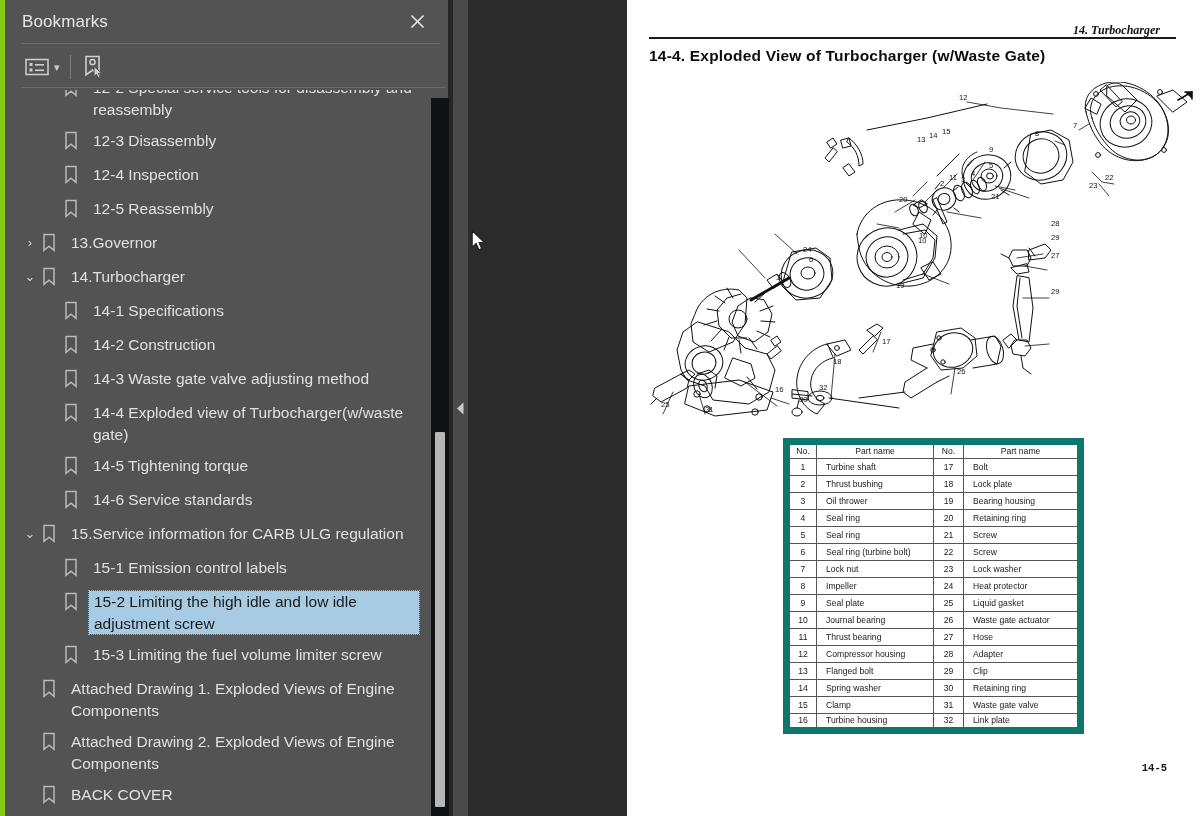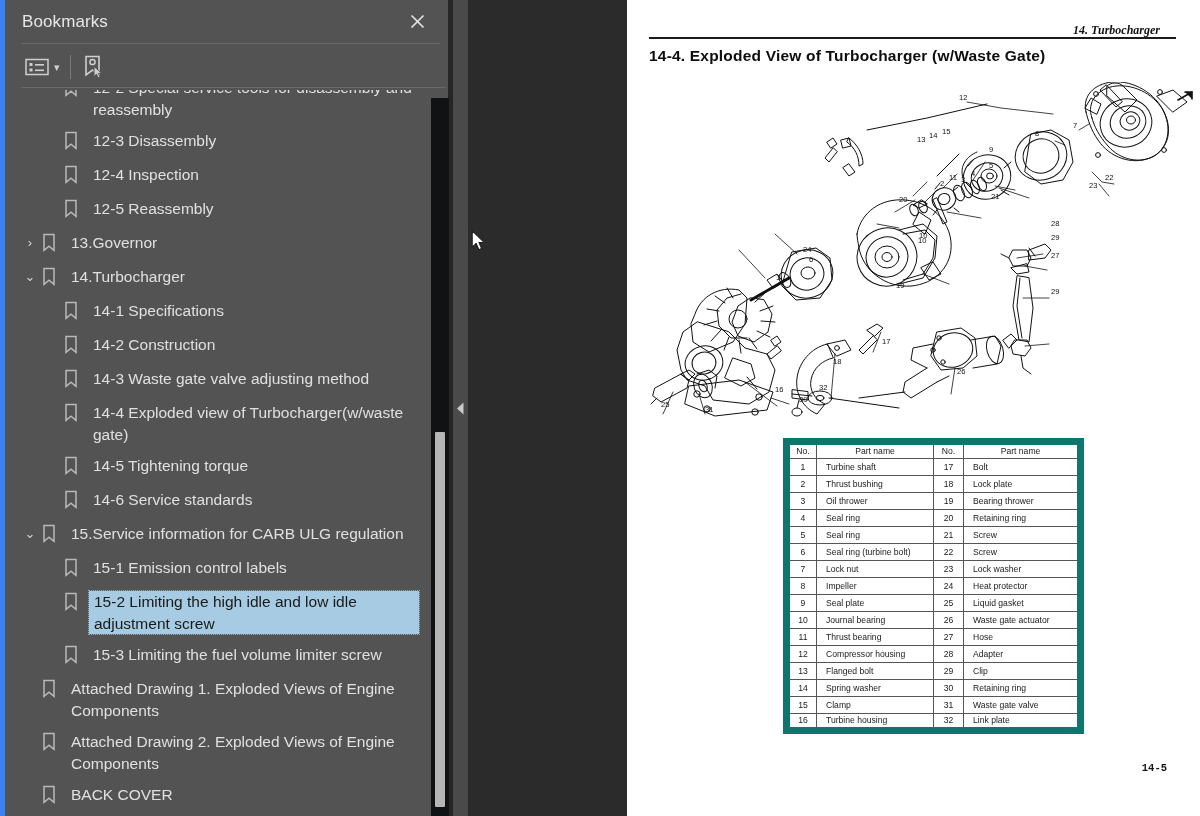--- a/index.html
+++ b/index.html
@@ -8,21 +8,21 @@
     background: #262626;
     font-family: "Liberation Sans", sans-serif;
     overflow: hidden;
   }
   #app { position: relative; width: 1200px; height: 816px; }
 
   
   #bookmarks-panel {
     position: absolute; left: 0; top: 0; width: 448px; height: 816px;
     background: #535353;
-    border-left: 5px solid #3b82f6;
+    border-left: 5px solid #84cc16;
   }
   #bm-header {
     position: relative; height: 44px;
     display: flex; align-items: center;
   }
   #bm-title {
     margin-left: 17px; color: #e6e6e6; font-size: 17px; letter-spacing: .1px;
   }
   #bm-close {
     position: absolute; right: 18px; top: 8px;
@@ -594,21 +594,21 @@
               <tr>
                 <td class="c-no">2</td>
                 <td class="c-name">Thrust bushing</td>
                 <td class="c-no">18</td>
                 <td class="c-name">Lock plate</td>
               </tr>
               <tr>
                 <td class="c-no">3</td>
                 <td class="c-name">Oil thrower</td>
                 <td class="c-no">19</td>
-                <td class="c-name">Bearing thrower</td>
+                <td class="c-name">Bearing housing</td>
               </tr>
               <tr>
                 <td class="c-no">4</td>
                 <td class="c-name">Seal ring</td>
                 <td class="c-no">20</td>
                 <td class="c-name">Retaining ring</td>
               </tr>
               <tr>
                 <td class="c-no">5</td>
                 <td class="c-name">Seal ring</td>

